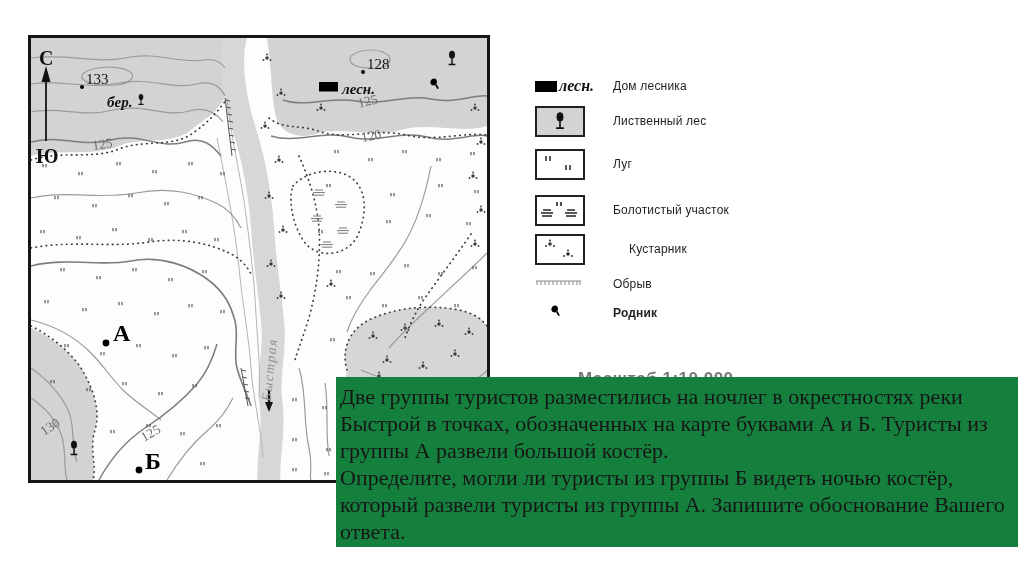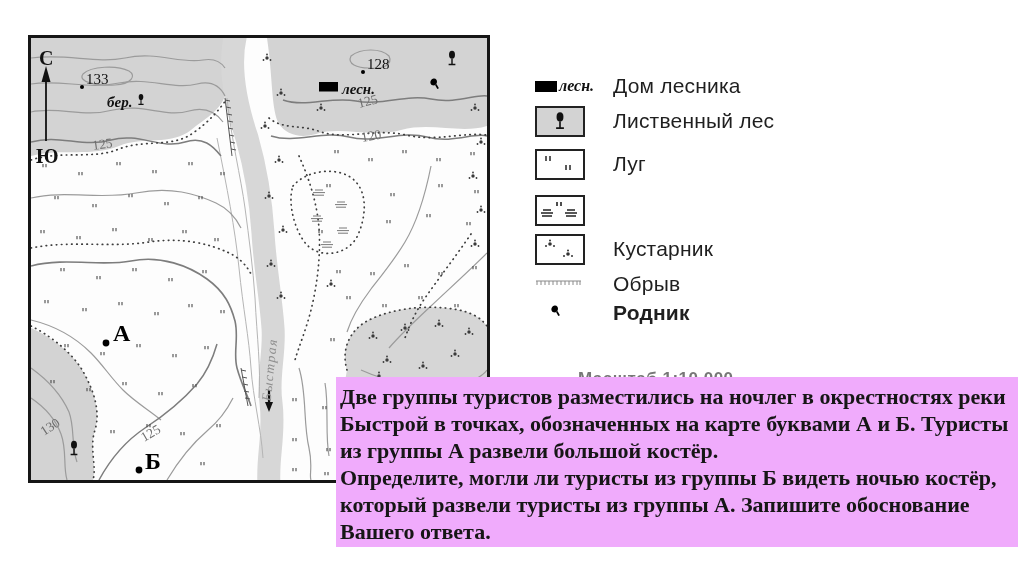--- a/index.html
+++ b/index.html
@@ -5,33 +5,33 @@
   html,body{margin:0;padding:0;background:#ffffff;}
   .slide{position:relative;width:1024px;height:574px;background:#ffffff;overflow:hidden;
          font-family:"Liberation Sans",sans-serif;}
   
   .map-frame{position:absolute;left:28px;top:35px;width:462px;height:448px;
              border:3px solid #161616;box-sizing:border-box;background:#fdfdfd;z-index:1;}
   .map-frame svg{display:block;}
   
   .legend{position:absolute;left:535px;top:70px;width:300px;height:320px;z-index:2;}
   .legend-row{position:absolute;left:0;display:flex;align-items:center;}
-  .legend-label{margin-left:14px;font-size:21px;color:#1f1f1f;letter-spacing:.2px;}
+  .legend-label{margin-left:14px;font-size:12px;color:#1f1f1f;letter-spacing:.2px;}
   .sym-cell{width:64px;display:flex;align-items:center;justify-content:flex-start;}
   .sym-box{width:50px;height:31px;border:2px solid #222;background:#fff;box-sizing:border-box;
            display:flex;align-items:center;justify-content:center;}
   .sym-box.gray{background:#d3d3d3;}
   .lesn-italic{font-family:"Liberation Serif",serif;font-style:italic;font-weight:bold;
                font-size:16px;color:#111;margin-left:2px;}
   .house-rect{width:22px;height:11px;background:#000;display:inline-block;}
   .scale-clip{position:absolute;left:43px;top:299px;width:200px;height:9px;overflow:hidden;
               font-size:17px;font-weight:bold;color:#4a4a4a;opacity:.75;letter-spacing:.5px;}
   
-  .question{position:absolute;left:336px;top:377px;width:682px;height:170px;background:#f0abfc;
-            z-index:10;padding-top:6px;box-sizing:border-box;font-weight:bold;}
+  .question{position:absolute;left:336px;top:377px;width:682px;height:170px;background:#15803d;
+            z-index:10;padding-top:6px;box-sizing:border-box;}
   .question p{margin:0;padding-left:4px;font-family:"Liberation Serif",serif;font-size:22px;
               line-height:27px;color:#161616;}
 </style>
 </head>
 <body>
 
 <div class="slide">
 
   <div class="map-frame">
     <svg width="456" height="442" viewBox="0 0 456 442">
@@ -313,23 +313,24 @@
     <div class="legend-row" style="top:124px;height:32px;">
       <span class="sym-cell">
         <span class="sym-box">
           <svg width="46" height="27" viewBox="0 0 46 27">
             <path d="M20,5 v4 M24,5 v4" stroke="#222" stroke-width="1.6"></path>
             <path d="M6,13 h8 M4,16 h12 M5,19 h10" stroke="#222" stroke-width="1.4"></path>
             <path d="M30,13 h8 M28,16 h12 M29,19 h10" stroke="#222" stroke-width="1.4"></path>
           </svg>
         </span>
       </span>
-    </div>
-
-    <div class="legend-row" style="top:162px;height:34px;">
+      <span class="legend-label">Болотистый участок</span>
+    </div>
+
+    <div class="legend-row" style="top:162px;height:34px;gap:16px;">
       <span class="sym-cell">
         <span class="sym-box">
           <svg width="44" height="27" viewBox="0 0 44 27">
             <g fill="#333">
               <circle cx="12" cy="8" r="1.8"></circle>
                 <circle cx="8" cy="10" r="1"></circle>
                 <circle cx="16" cy="10" r="1"></circle>
                 <circle cx="12" cy="4.5" r="1"></circle>
               <circle cx="30" cy="18" r="1.8"></circle>
                 <circle cx="26" cy="20" r="1"></circle>

